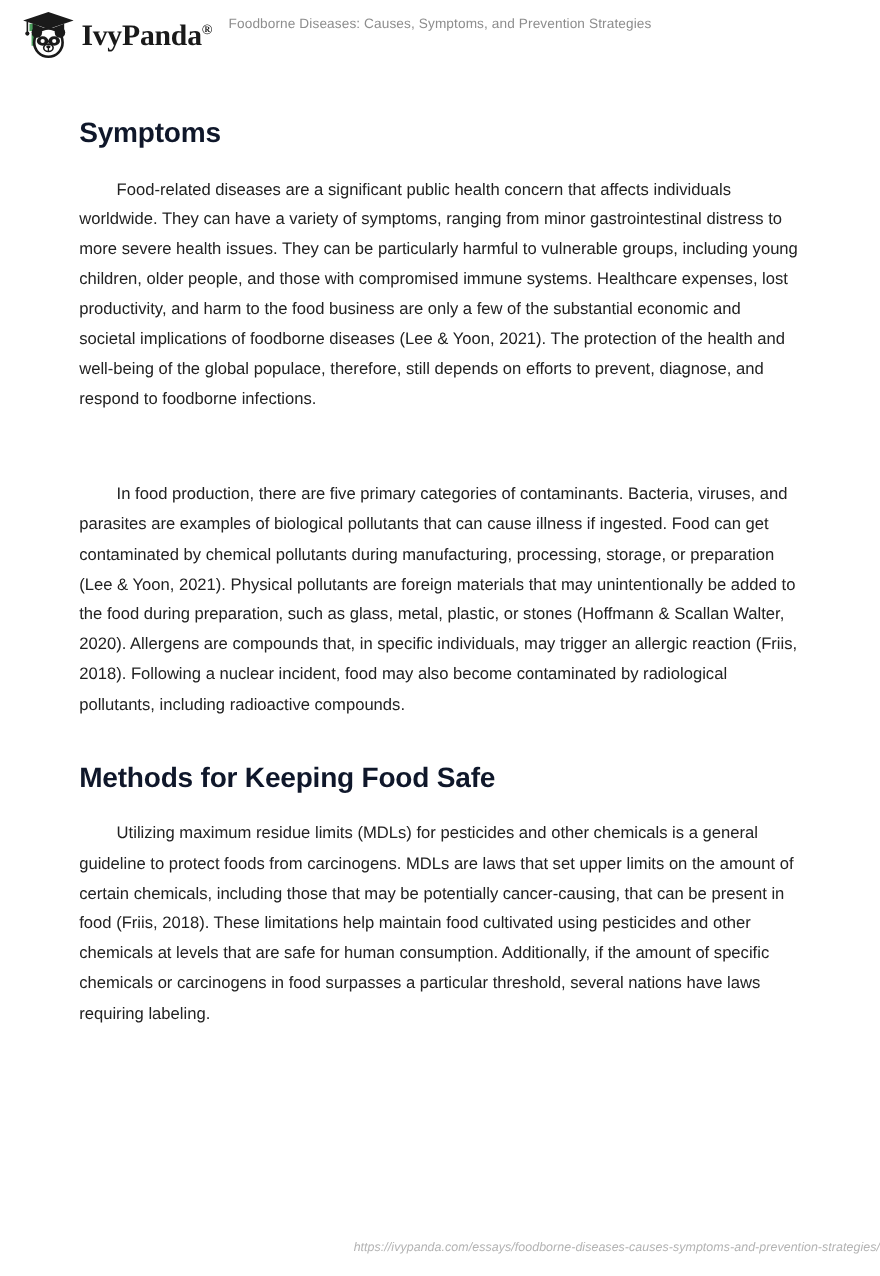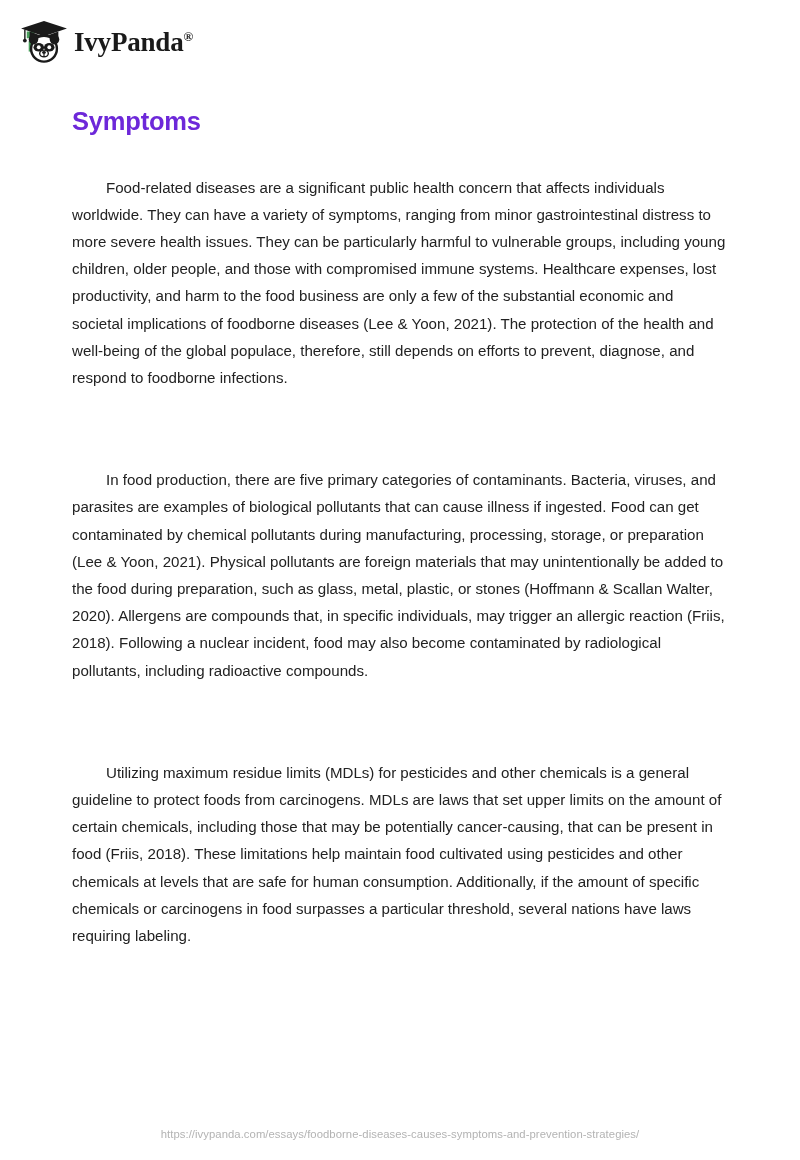--- a/index.html
+++ b/index.html
@@ -21,21 +21,21 @@
   
   .page-header {
     position: absolute;
     top: 0; left: 0;
     width: 800px;
     height: 62px;
   }
   .brand {
     position: absolute;
     left: 18px;
-    top: 20px;
+    top: 10px;
     display: flex;
     align-items: center;
     height: 44px;
     text-align: right;
   }
   .brand-mark {
     width: 52px;
     height: 44px;
     display: block;
     flex: 0 0 auto;
@@ -78,41 +78,41 @@
   }
   .doc p {
     margin: 0 0 0 0;
     font-size: 15.1px;
     line-height: 27.2px;
     color: #222222;
     text-align: left;
   }
   .doc p.indent {
     text-indent: 34px;
-    margin-top: 15px;
   }
   .doc h2 {
     margin: 0;
     font-size: 25.5px;
     line-height: 1.2;
     font-weight: 700;
-    color: #6d28d9;
+    color: #0f172a;
     letter-spacing: -0.2px;
   }
   .block-lead { margin-bottom: 0; }
   .spacer-h2-top { height: 38px; }
   .spacer-h2-bottom { height: 22px; }
 
   
   .page-footer {
     position: absolute;
     left: 0;
     bottom: 18px;
     width: 800px;
-    text-align: center;
+    text-align: right;
+    font-style: italic;
   }
   .footer-url {
     font-size: 11.3px;
     color: #b3b3b3;
     letter-spacing: 0.05px;
     white-space: nowrap;
   }
 </style>
 </head>
 <body>
@@ -144,35 +144,37 @@
         <path d="M52 56 L52 60" stroke="#1a1a1a" stroke-width="3"></path>
 
         <ellipse cx="52" cy="70" rx="9" ry="7" fill="#ffffff" stroke="#1a1a1a" stroke-width="3"></ellipse>
         <ellipse cx="52" cy="68" rx="4" ry="3" fill="#1a1a1a"></ellipse>
         <path d="M52 70 L52 76" stroke="#1a1a1a" stroke-width="2.5"></path>
       </svg>
     </span>
     <span class="brand-name"><span>IvyPanda</span><span class="brand-reg">®</span></span>
   </a>
 
+  <div class="header-title">Foodborne Diseases: Causes, Symptoms, and Prevention Strategies</div>
 </header>
 
 <main class="doc">
 
 
   <div class="spacer-h2-top"></div>
   <h2>Symptoms</h2>
   <div class="spacer-h2-bottom"></div>
   <p class="indent">Food-related diseases are a significant public health concern that affects individuals worldwide. They can have a variety of symptoms, ranging from minor gastrointestinal distress to more severe health issues. They can be particularly harmful to vulnerable groups, including young children, older people, and those with compromised immune systems. Healthcare expenses, lost productivity, and harm to the food business are only a few of the substantial economic and societal implications of foodborne diseases (Lee &amp; Yoon, 2021). The protection of the health and well-being of the global populace, therefore, still depends on efforts to prevent, diagnose, and respond to foodborne infections.</p>
 
   <div class="spacer-h2-top"></div>
   <div class="spacer-h2-bottom"></div>
   <p class="indent">In food production, there are five primary categories of contaminants. Bacteria, viruses, and parasites are examples of biological pollutants that can cause illness if ingested. Food can get contaminated by chemical pollutants during manufacturing, processing, storage, or preparation (Lee &amp; Yoon, 2021). Physical pollutants are foreign materials that may unintentionally be added to the food during preparation, such as glass, metal, plastic, or stones (Hoffmann &amp; Scallan Walter, 2020). Allergens are compounds that, in specific individuals, may trigger an allergic reaction (Friis, 2018). Following a nuclear incident, food may also become contaminated by radiological pollutants, including radioactive compounds.</p>
 
   <div class="spacer-h2-top"></div>
+  <h2>Methods for Keeping Food Safe</h2>
   <div class="spacer-h2-bottom"></div>
   <p class="indent">Utilizing maximum residue limits (MDLs) for pesticides and other chemicals is a general guideline to protect foods from carcinogens. MDLs are laws that set upper limits on the amount of certain chemicals, including those that may be potentially cancer-causing, that can be present in food (Friis, 2018). These limitations help maintain food cultivated using pesticides and other chemicals at levels that are safe for human consumption. Additionally, if the amount of specific chemicals or carcinogens in food surpasses a particular threshold, several nations have laws requiring labeling.</p>
 
 </main>
 
 <footer class="page-footer">
   <span class="footer-url">https://ivypanda.com/essays/foodborne-diseases-causes-symptoms-and-prevention-strategies/</span>
 </footer>
 
 </body></html>

